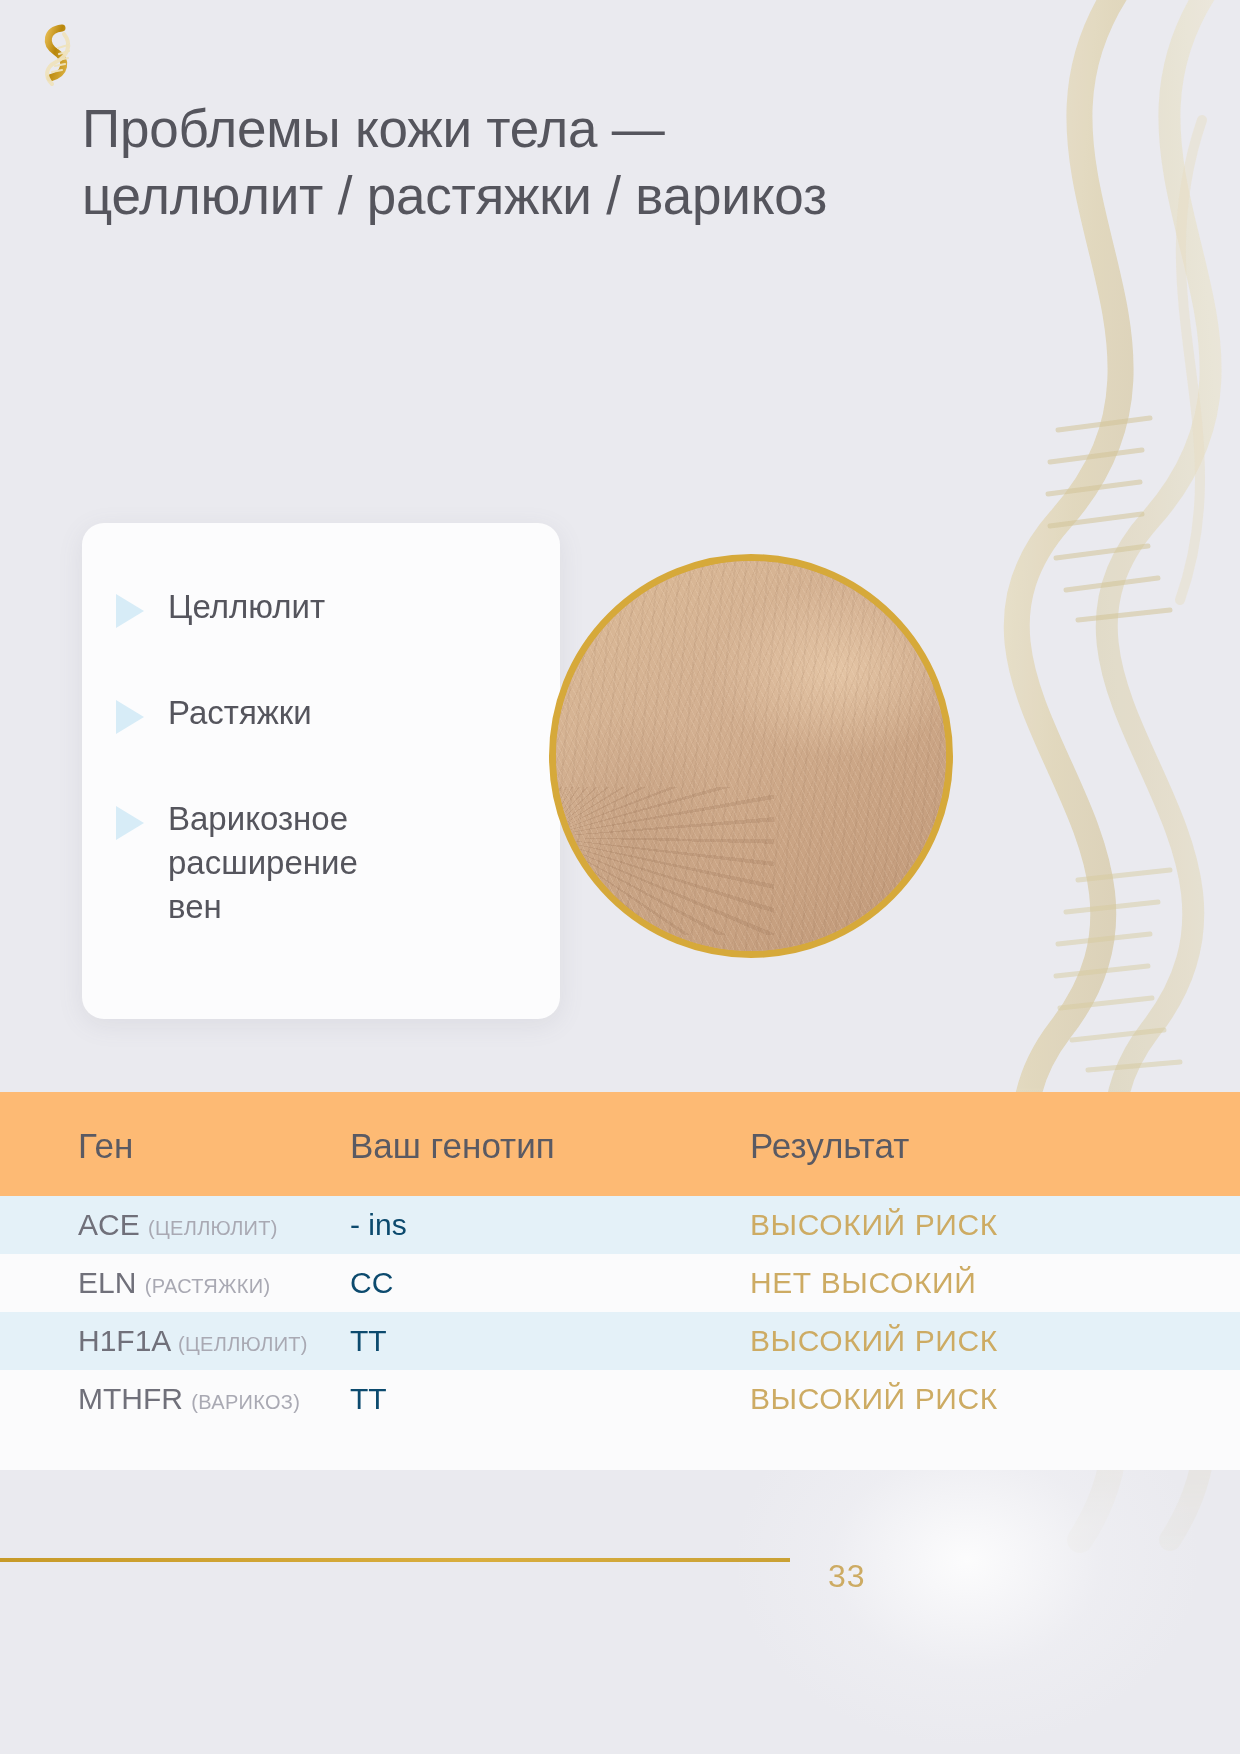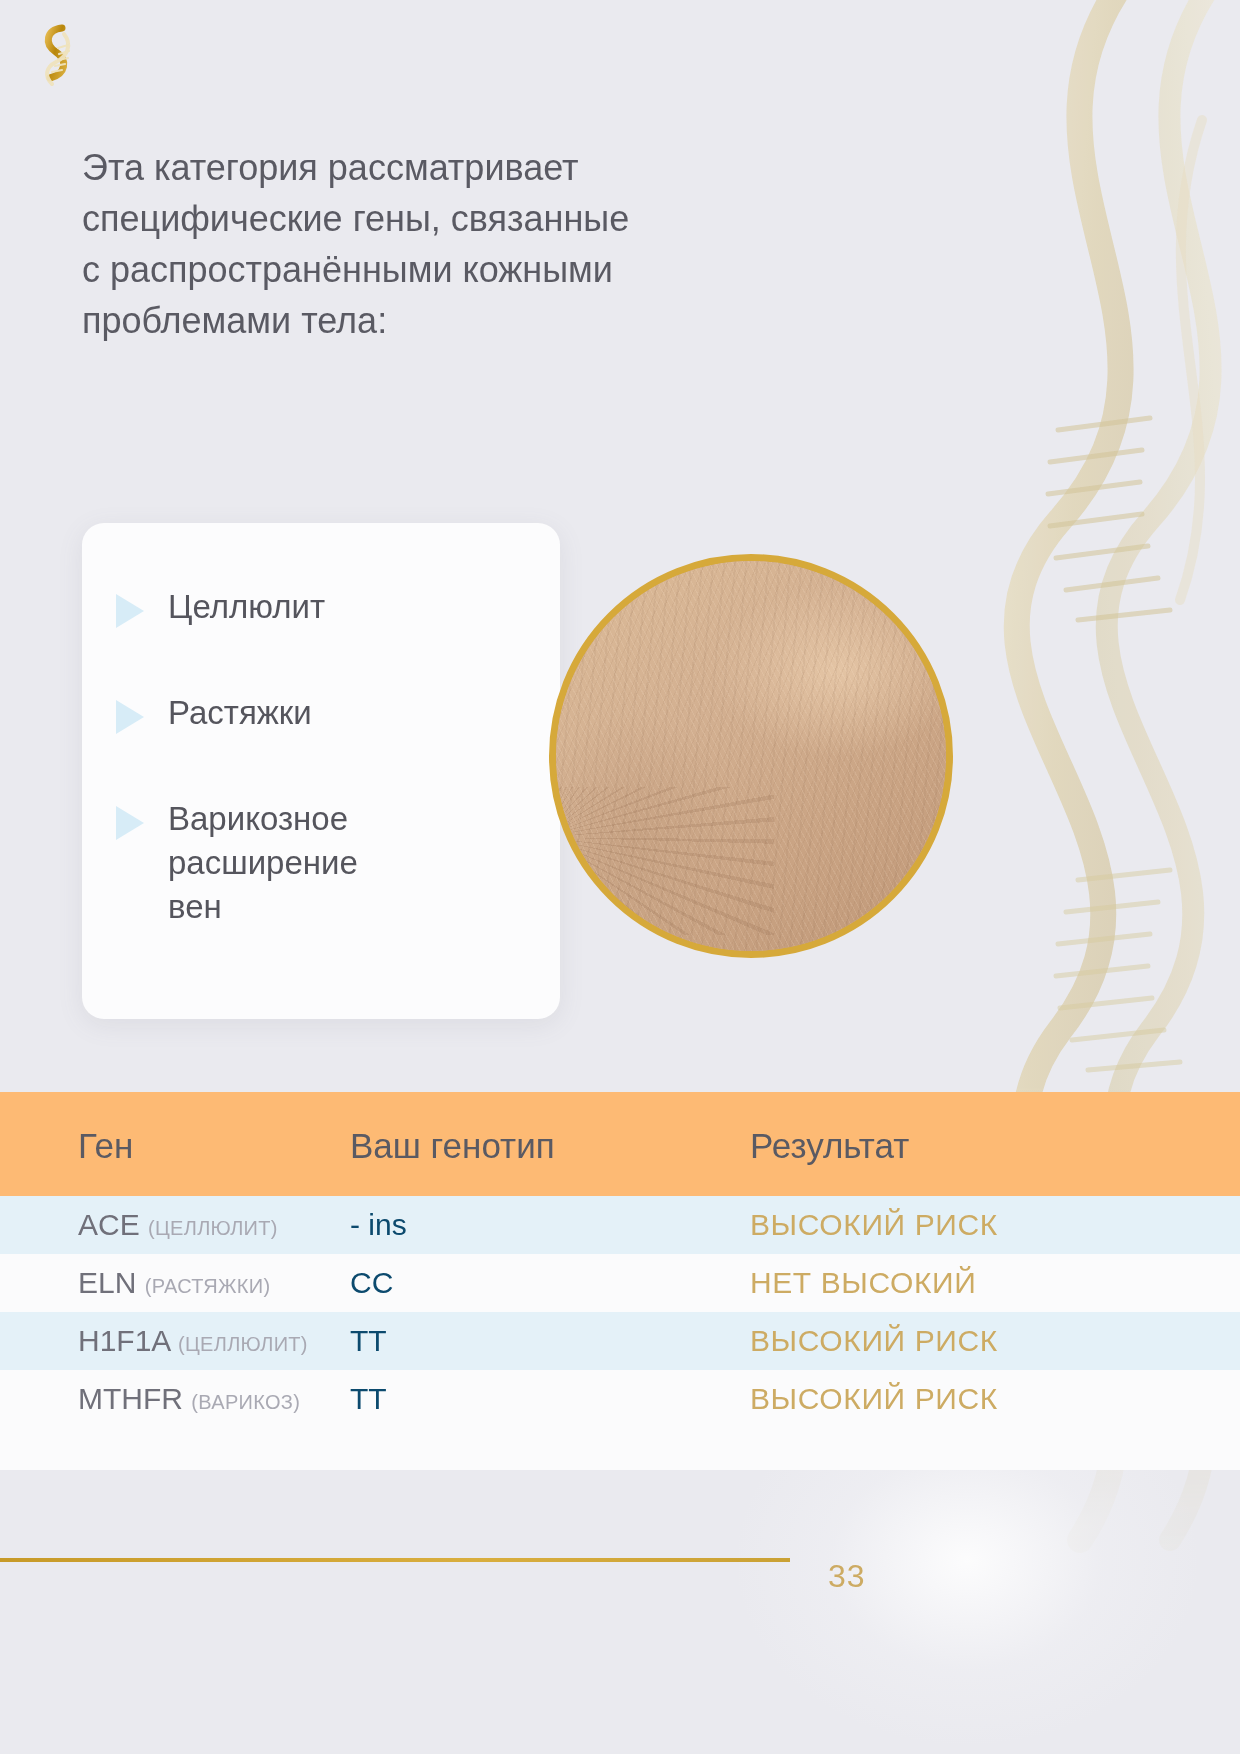--- a/index.html
+++ b/index.html
@@ -298,24 +298,22 @@
       <line x1="30" y1="28" x2="40" y2="25"></line>
       <line x1="31" y1="34" x2="41" y2="31"></line>
       <line x1="30" y1="40" x2="40" y2="38"></line>
       <line x1="27" y1="46" x2="37" y2="44"></line>
       <line x1="24" y1="52" x2="34" y2="50"></line>
     </g>
   </svg>
 </div>
 
 <div class="header">
-  <p class="page-subtitle">Эта категория рассматривает
-специфические гены, связанные
-с распространёнными кожными
-проблемами тела:</p>
+  <h1 class="page-title">Проблемы кожи тела —
+целлюлит / растяжки / варикоз</h1>
 </div>
 
 <div class="feature-card">
   <ul class="bullet-list">
     <li class="bullet-item">
       <span class="bullet-arrow"></span>
       <span class="bullet-text">Целлюлит</span>
     </li>
     <li class="bullet-item">
       <span class="bullet-arrow"></span>

